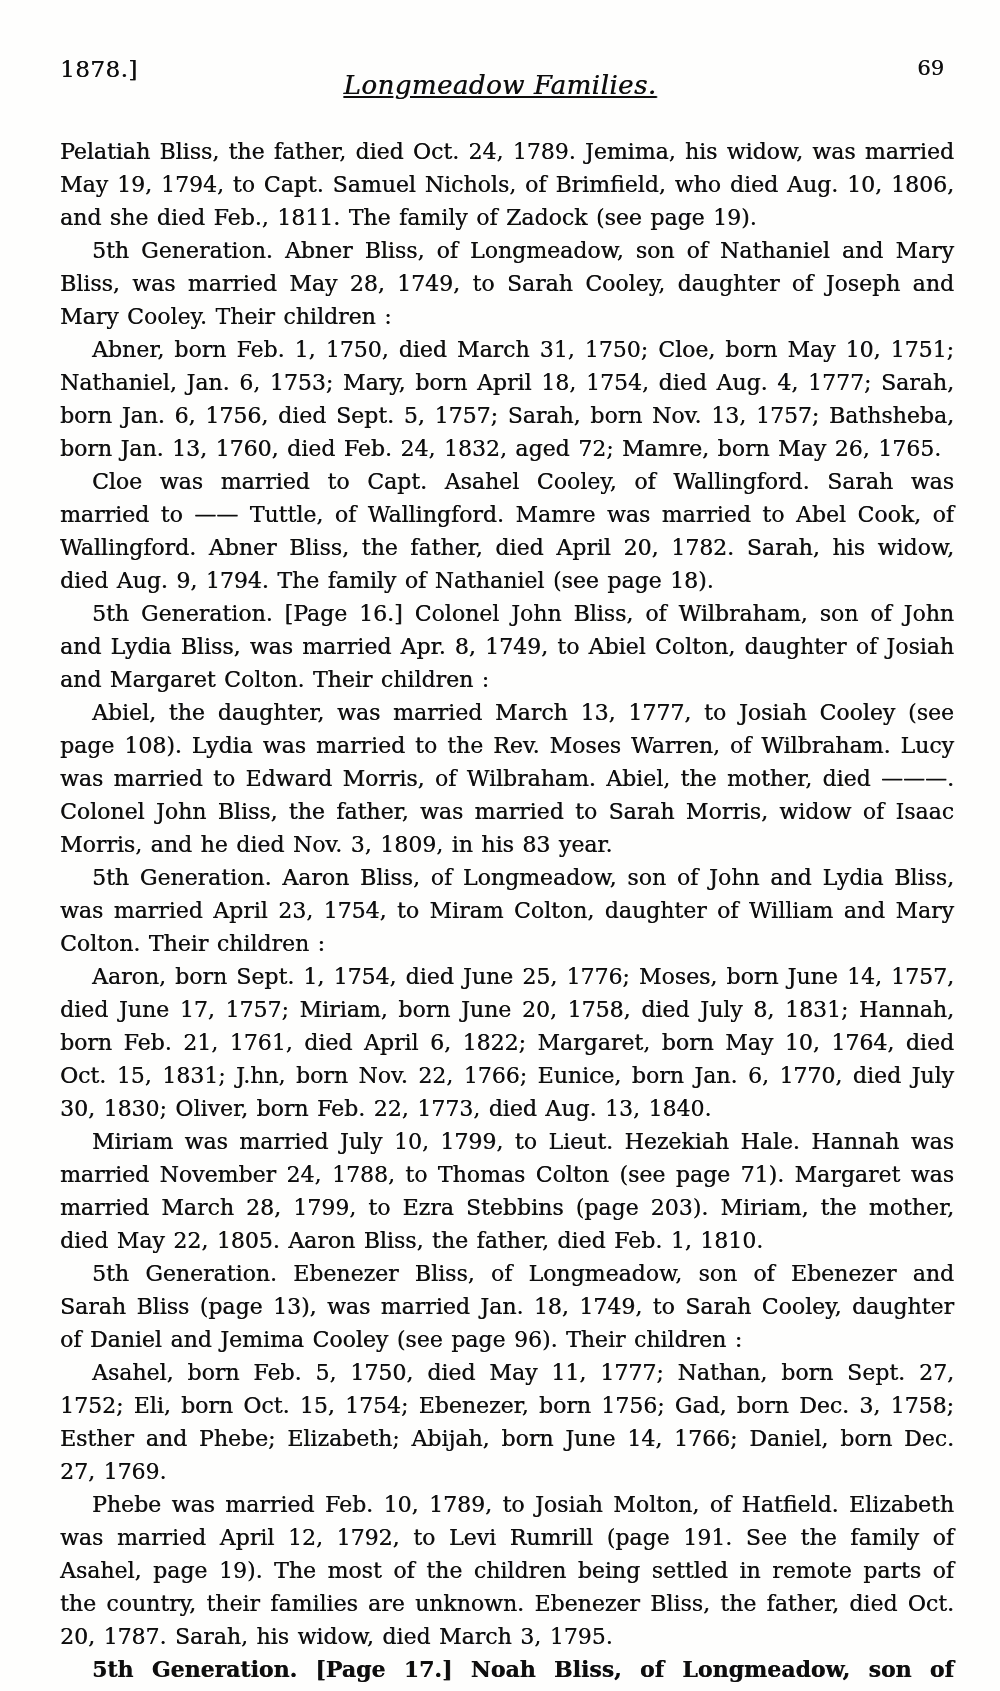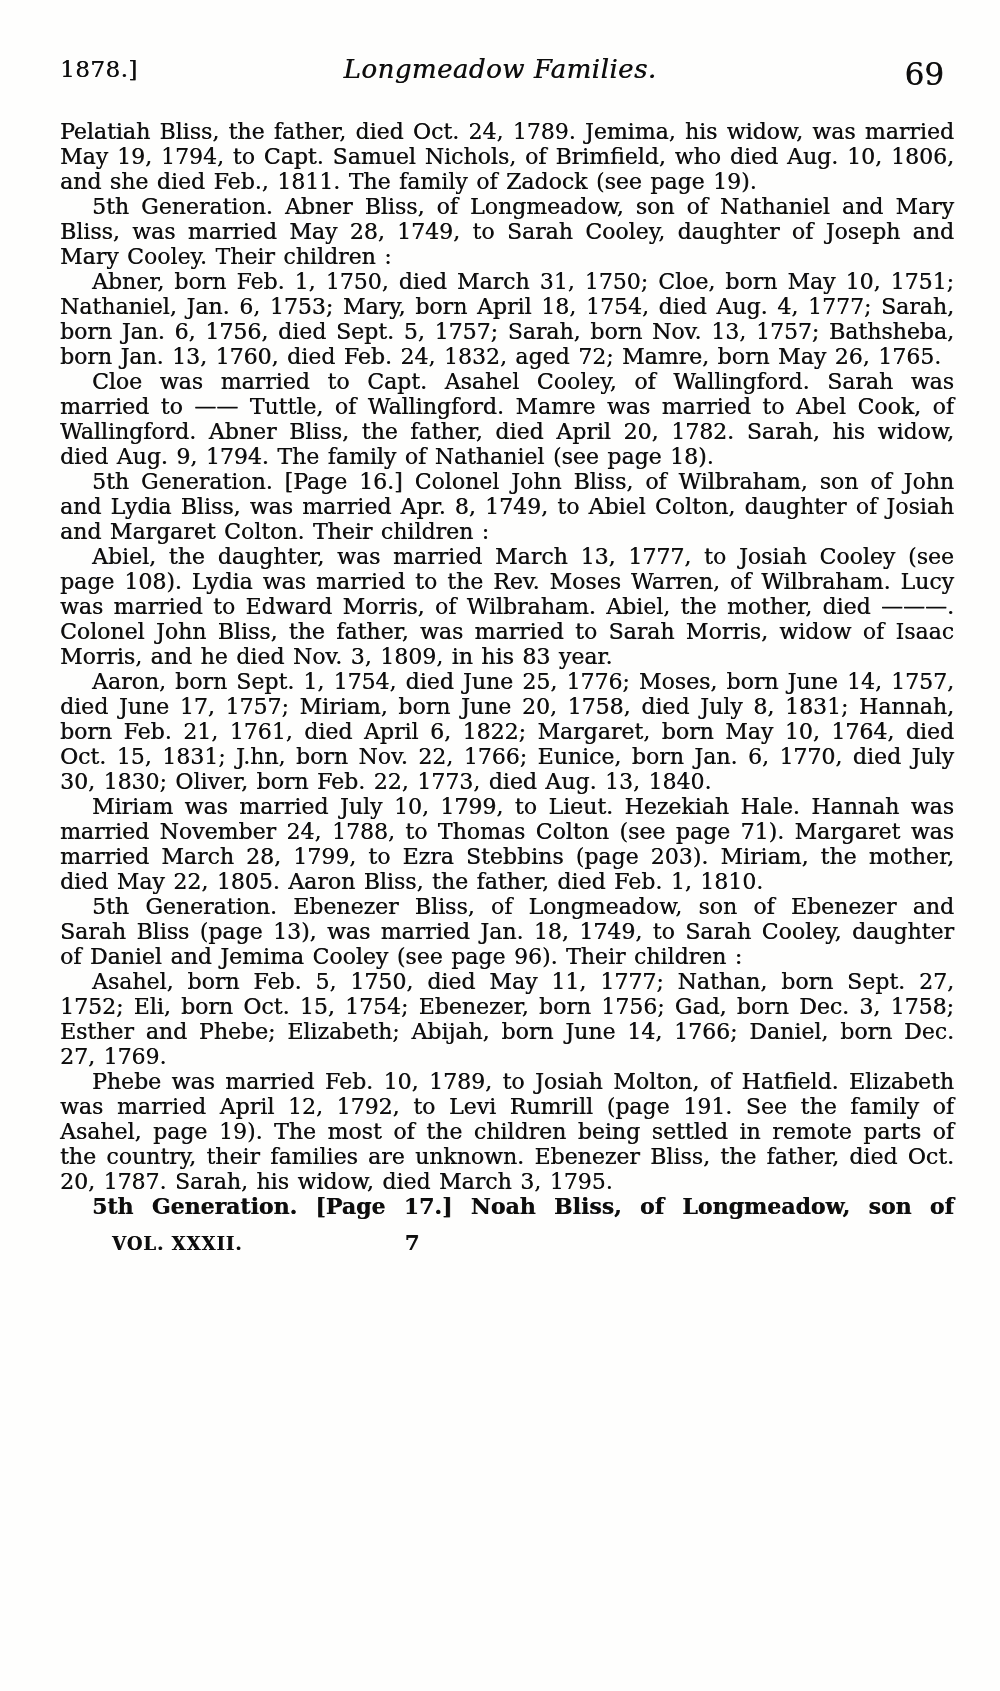--- a/index.html
+++ b/index.html
@@ -13,21 +13,22 @@
     height: 1691px;
     background: #fefefd;
     color: #0d0d0d;
     font-family: "DejaVu Serif", serif;
     overflow: hidden;
   }
   
   .running-head {
     position: relative;
     height: 40px;
-    padding-top: 54px;
+    padding-top: 70px;
+    text-decoration: underline;
   }
   .rh-left {
     position: absolute;
     left: 60px;
     top: 56px;
     font-size: 23px;
     letter-spacing: 0.5px;
     text-shadow: 0.4px 0 0 rgba(0,0,0,0.75);
   }
   .rh-center {
@@ -35,29 +36,29 @@
     text-align: center;
     font-style: italic;
     font-size: 26px;
     letter-spacing: 0.5px;
     text-shadow: 0.5px 0 0 rgba(0,0,0,0.8);
   }
   .rh-right {
     position: absolute;
     right: 56px;
     top: 56px;
-    font-size: 31px;
+    font-size: 21px;
     text-shadow: 0.4px 0 0 rgba(0,0,0,0.75);
   }
   
   .text-block {
     margin: 25px 46px 0 60px;
     text-align: justify;
     font-size: 22px;
-    line-height: 25px;
+    line-height: 33px;
     word-spacing: 1.5px;
     text-shadow: 0.4px 0 0 rgba(0,0,0,0.72);
   }
   .text-block p {
     margin: 0;
     padding: 0;
   }
   .text-block p.indent {
     text-indent: 32px;
   }
@@ -92,20 +93,21 @@
     <span class="rh-right">69</span>
   </div>
 
   <div class="text-block">
     <p>Pelatiah Bliss, the father, died Oct. 24, 1789.  Jemima, his widow, was married May 19, 1794, to Capt. Samuel Nichols, of Brimfield, who died Aug. 10, 1806, and she died Feb., 1811.  The family of Zadock (see page 19).</p>
     <p class="indent">5th Generation.  Abner Bliss, of Longmeadow, son of Nathaniel and Mary Bliss, was married May 28, 1749, to Sarah Cooley, daughter of Joseph and Mary Cooley.  Their children :</p>
     <p class="indent">Abner, born Feb. 1, 1750, died March 31, 1750; Cloe, born May 10, 1751; Nathaniel, Jan. 6, 1753; Mary, born April 18, 1754, died Aug. 4, 1777; Sarah, born Jan. 6, 1756, died Sept. 5, 1757; Sarah, born Nov. 13, 1757; Bathsheba, born Jan. 13, 1760, died Feb. 24, 1832, aged 72; Mamre, born May 26, 1765.</p>
     <p class="indent">Cloe was married to Capt. Asahel Cooley, of Wallingford.  Sarah was married to —— Tuttle, of Wallingford.  Mamre was married to Abel Cook, of Wallingford.  Abner Bliss, the father, died April 20, 1782.  Sarah, his widow, died Aug. 9, 1794.  The family of Nathaniel (see page 18).</p>
     <p class="indent">5th Generation.  [Page 16.]  Colonel John Bliss, of Wilbraham, son of John and Lydia Bliss, was married Apr. 8, 1749, to Abiel Colton, daughter of Josiah and Margaret Colton.  Their children :</p>
     <p class="indent">Abiel, the daughter, was married March 13, 1777, to Josiah Cooley (see page 108).  Lydia was married to the Rev. Moses Warren, of Wilbraham.  Lucy was married to Edward Morris, of Wilbraham.  Abiel, the mother, died ———.  Colonel John Bliss, the father, was married to Sarah Morris, widow of Isaac Morris, and he died Nov. 3, 1809, in his 83 year.</p>
+    <p class="indent">5th Generation.  Aaron Bliss, of Longmeadow, son of John and Lydia Bliss, was married April 23, 1754, to Miram Colton, daughter of William and Mary Colton.  Their children :</p>
     <p class="indent">Aaron, born Sept. 1, 1754, died June 25, 1776; Moses, born June 14, 1757, died June 17, 1757; Miriam, born June 20, 1758, died July 8, 1831; Hannah, born Feb. 21, 1761, died April 6, 1822; Margaret, born May 10, 1764, died Oct. 15, 1831; J.hn, born Nov. 22, 1766; Eunice, born Jan. 6, 1770, died July 30, 1830; Oliver, born Feb. 22, 1773, died Aug. 13, 1840.</p>
     <p class="indent">Miriam was married July 10, 1799, to Lieut. Hezekiah Hale.  Hannah was married November 24, 1788, to Thomas Colton (see page 71).  Margaret was married March 28, 1799, to Ezra Stebbins (page 203).  Miriam, the mother, died May 22, 1805.  Aaron Bliss, the father, died Feb. 1, 1810.</p>
     <p class="indent">5th Generation.  Ebenezer Bliss, of Longmeadow, son of Ebenezer and Sarah Bliss (page 13), was married Jan. 18, 1749, to Sarah Cooley, daughter of Daniel and Jemima Cooley (see page 96).  Their children :</p>
     <p class="indent">Asahel, born Feb. 5, 1750, died May 11, 1777; Nathan, born Sept. 27, 1752; Eli, born Oct. 15, 1754; Ebenezer, born 1756; Gad, born Dec. 3, 1758; Esther and Phebe; Elizabeth; Abijah, born June 14, 1766; Daniel, born Dec. 27, 1769.</p>
     <p class="indent">Phebe was married Feb. 10, 1789, to Josiah Molton, of Hatfield.  Elizabeth was married April 12, 1792, to Levi Rumrill (page 191.  See the family of Asahel, page 19).  The most of the children being settled in remote parts of the country, their families are unknown.  Ebenezer Bliss, the father, died Oct. 20, 1787.  Sarah, his widow, died March 3, 1795.</p>
     <p class="indent justify-last">5th Generation.  [Page 17.]  Noah Bliss, of Longmeadow, son of</p>
   </div>
 
   <div class="page-footer">
     <span class="footer-vol">VOL. XXXII.</span>

